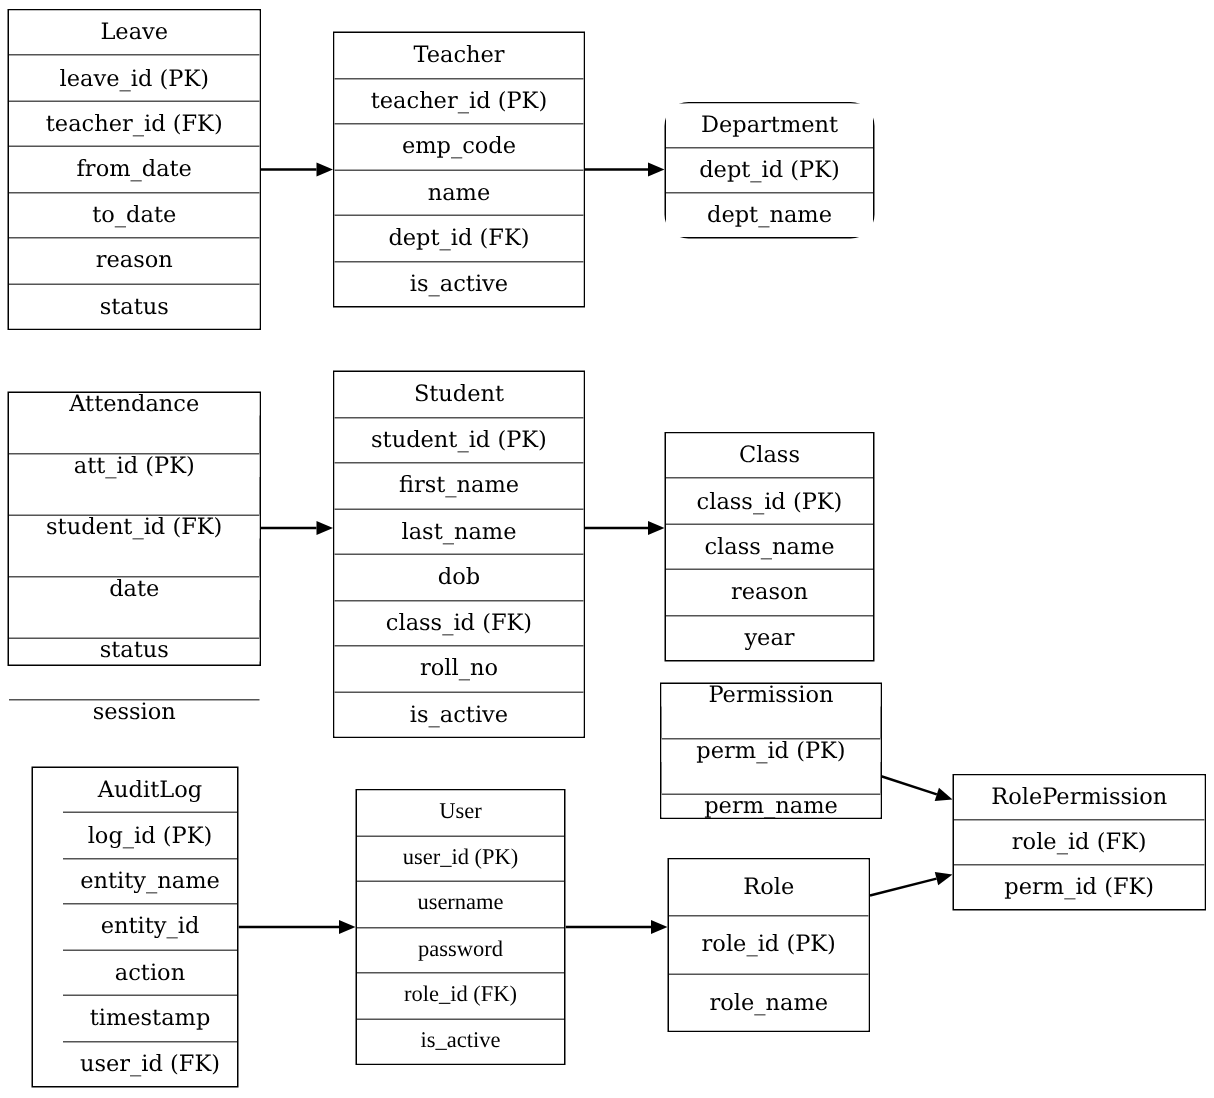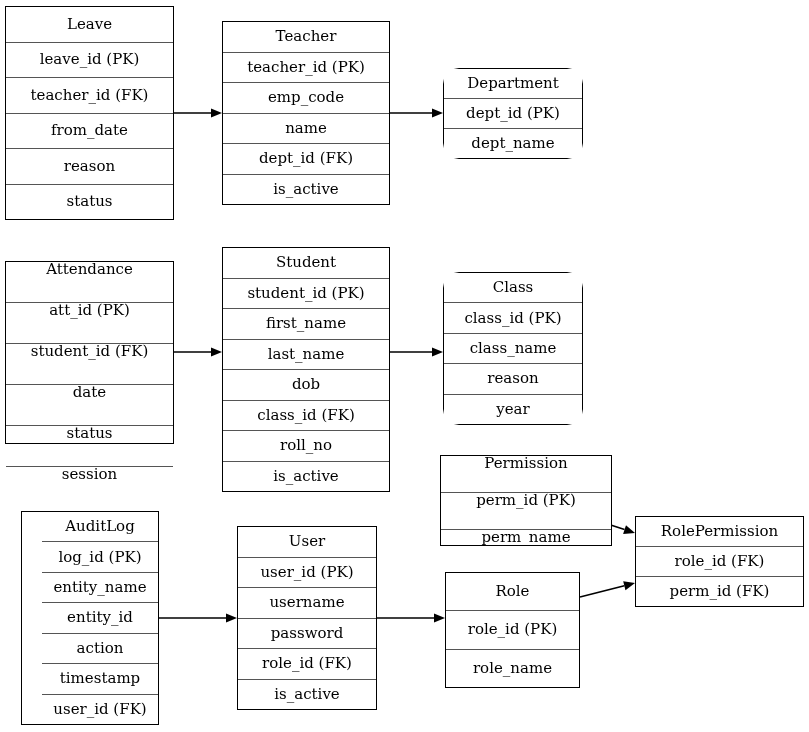--- a/index.html
+++ b/index.html
@@ -95,20 +95,21 @@
         <line x1="580" y1="597" x2="624.3399310868476" y2="585.7134720869842"></line>
         <polygon points="635,583 625.4746557777684,590.1713190870297 623.2052063959269,581.2556250869387"></polygon>
       </g>
     </svg>
   <div id="entities-layer">
       <div class="entity" style="left: 5px; top: 6px; width: 169px; height: 214px;">
         <div class="ent-row title">Leave</div>
         <div class="ent-row">leave_id (PK)</div>
         <div class="ent-row">teacher_id (FK)</div>
         <div class="ent-row">from_date</div>
+        <div class="ent-row">to_date</div>
         <div class="ent-row">reason</div>
         <div class="ent-row">status</div>
       </div>
       <div class="entity" style="left: 222px; top: 21px; width: 168px; height: 184px; text-align: right;">
         <div class="ent-row title">Teacher</div>
         <div class="ent-row">teacher_id (PK)</div>
         <div class="ent-row">emp_code</div>
         <div class="ent-row">name</div>
         <div class="ent-row">dept_id (FK)</div>
         <div class="ent-row">is_active</div>
@@ -129,28 +130,28 @@
       <div class="entity" style="left: 222px; top: 230px; width: 168px; height: 245px; margin-top: 17px;">
         <div class="ent-row title">Student</div>
         <div class="ent-row">student_id (PK)</div>
         <div class="ent-row">first_name</div>
         <div class="ent-row">last_name</div>
         <div class="ent-row">dob</div>
         <div class="ent-row">class_id (FK)</div>
         <div class="ent-row">roll_no</div>
         <div class="ent-row">is_active</div>
       </div>
-      <div class="entity" style="left: 443px; top: 272px; width: 140px; height: 153px; border-radius: 16px;">
+      <div class="entity" style="left: 443px; top: 288px; width: 140px; height: 153px;">
         <div class="ent-row title">Class</div>
         <div class="ent-row">class_id (PK)</div>
         <div class="ent-row">class_name</div>
         <div class="ent-row">reason</div>
         <div class="ent-row">year</div>
       </div>
-      <div class="entity" style="left: 440px; top: 455px; width: 172px; height: 91px; gap: 21px;">
+      <div class="entity" style="left: 440px; top: 455px; width: 148px; height: 91px; gap: 21px;">
         <div class="ent-row title">Permission</div>
         <div class="ent-row">perm_id (PK)</div>
         <div class="ent-row">perm_name</div>
       </div>
       <div class="entity" style="left: 635px; top: 516px; width: 169px; height: 91px;">
         <div class="ent-row title">RolePermission</div>
         <div class="ent-row">role_id (FK)</div>
         <div class="ent-row">perm_id (FK)</div>
       </div>
       <div class="entity" style="left: 445px; top: 572px; width: 135px; height: 116px;">
@@ -160,21 +161,21 @@
       </div>
       <div class="entity" style="left: 21px; top: 511px; width: 138px; height: 214px; padding-left: 20px;">
         <div class="ent-row title">AuditLog</div>
         <div class="ent-row">log_id (PK)</div>
         <div class="ent-row">entity_name</div>
         <div class="ent-row">entity_id</div>
         <div class="ent-row">action</div>
         <div class="ent-row">timestamp</div>
         <div class="ent-row">user_id (FK)</div>
       </div>
-      <div class="entity" style="left: 237px; top: 526px; width: 140px; height: 184px;">
+      <div class="entity" style="left: 237px; top: 526px; width: 140px; height: 184px; font-family: Liberation Serif, serif;">
         <div class="ent-row title">User</div>
         <div class="ent-row">user_id (PK)</div>
         <div class="ent-row">username</div>
         <div class="ent-row">password</div>
         <div class="ent-row">role_id (FK)</div>
         <div class="ent-row">is_active</div>
       </div>
     </div>
 </div>
 

